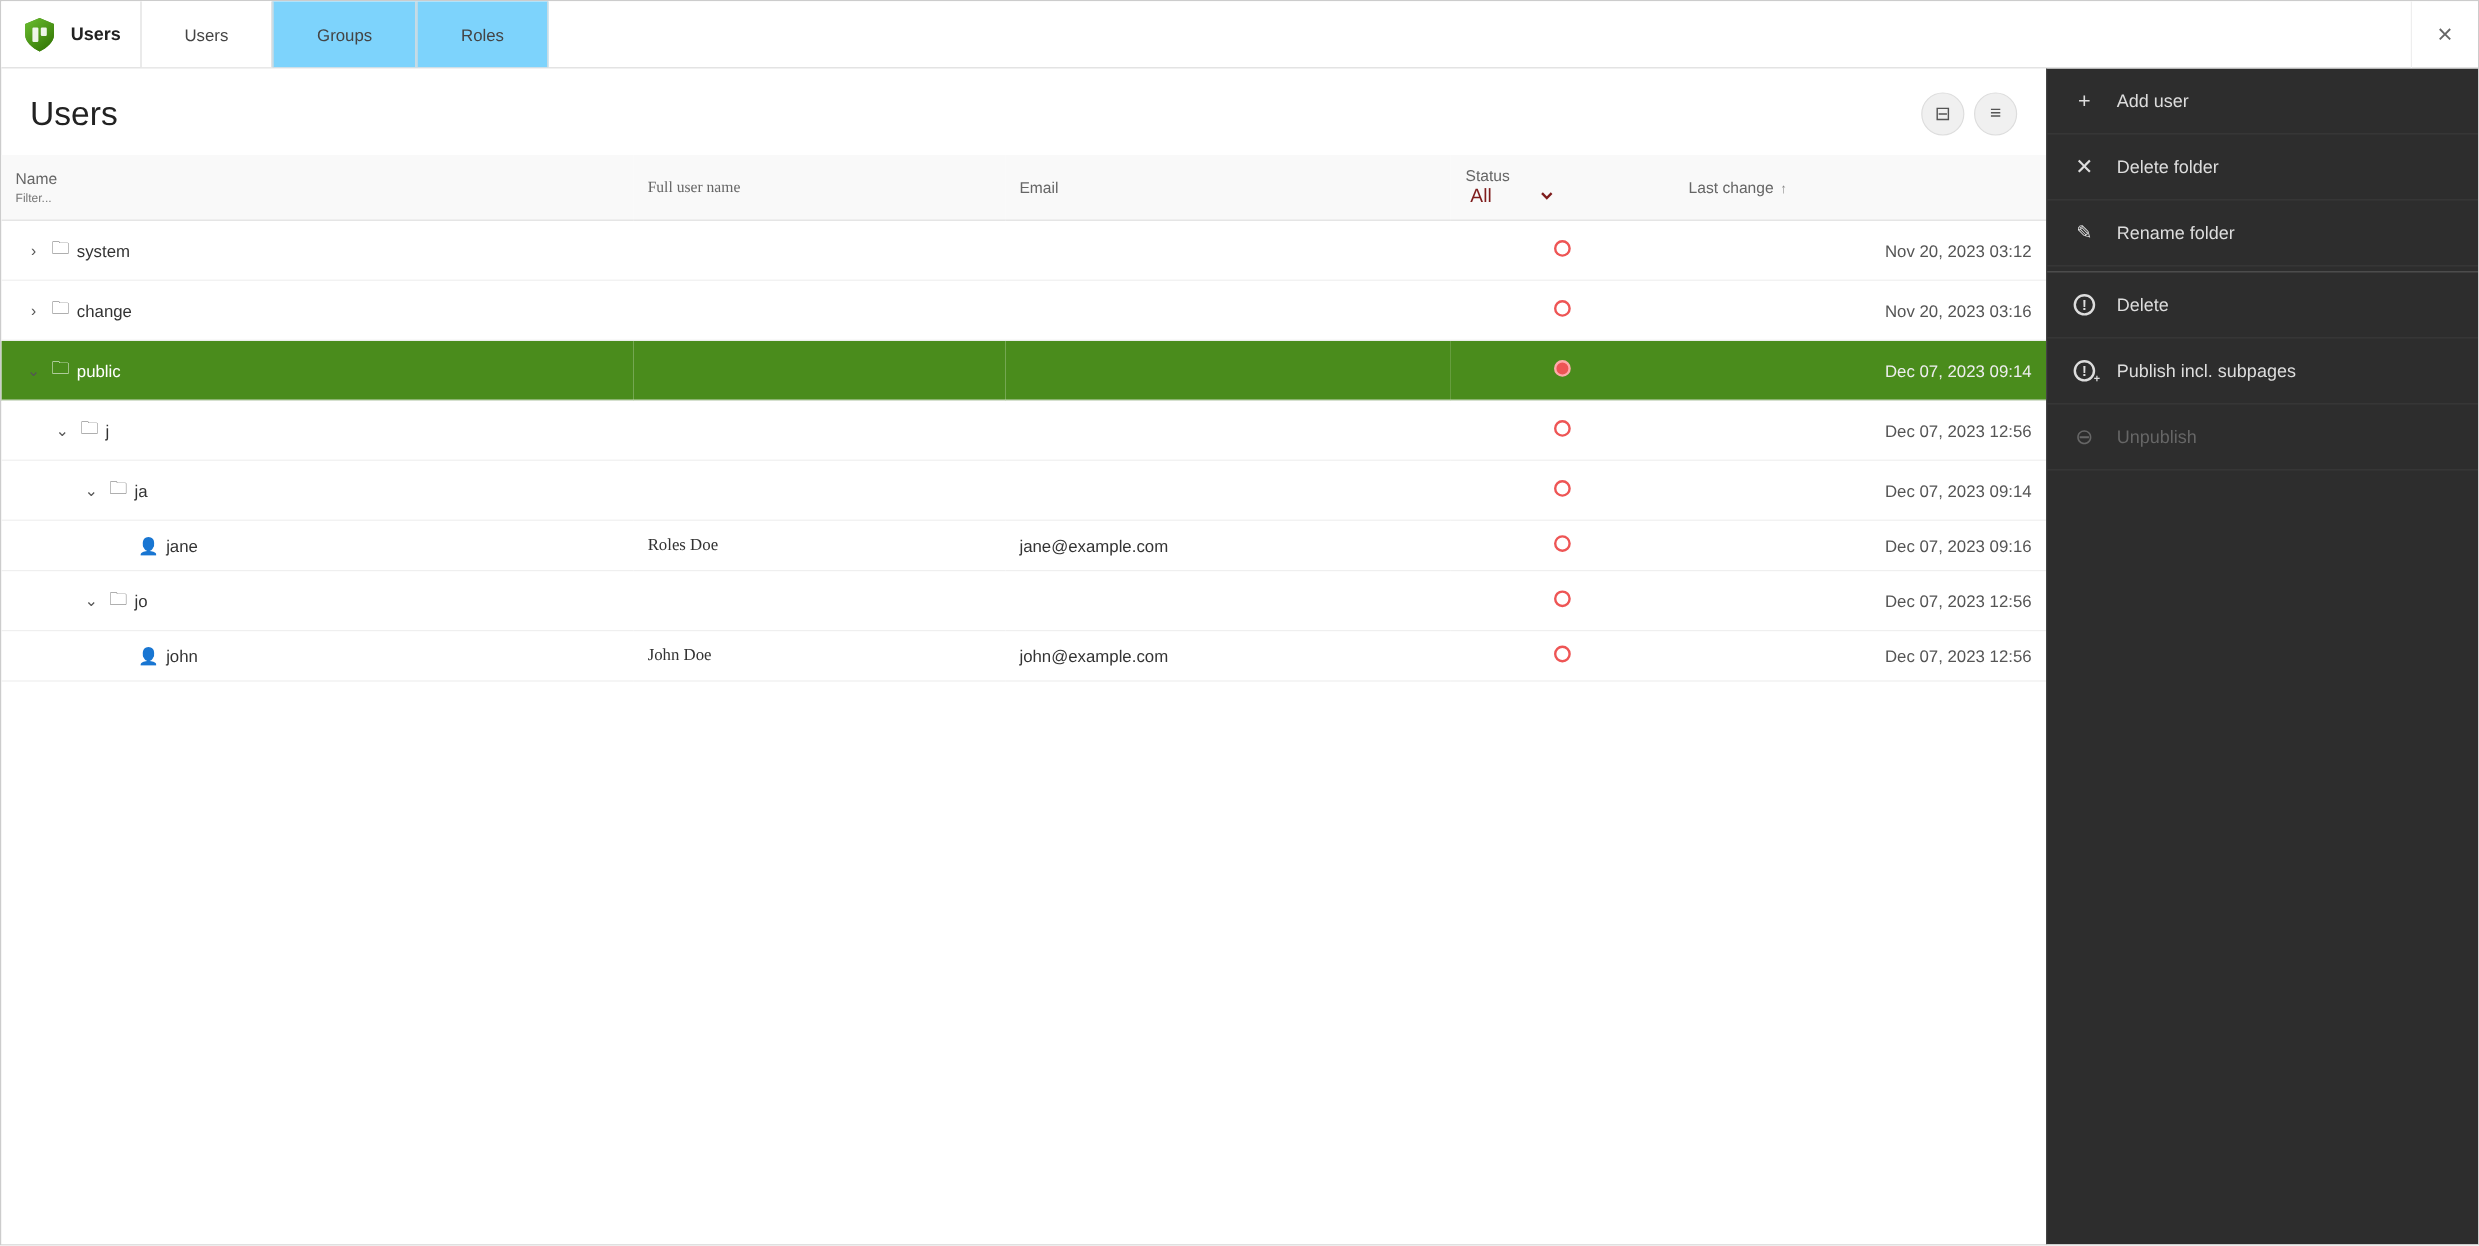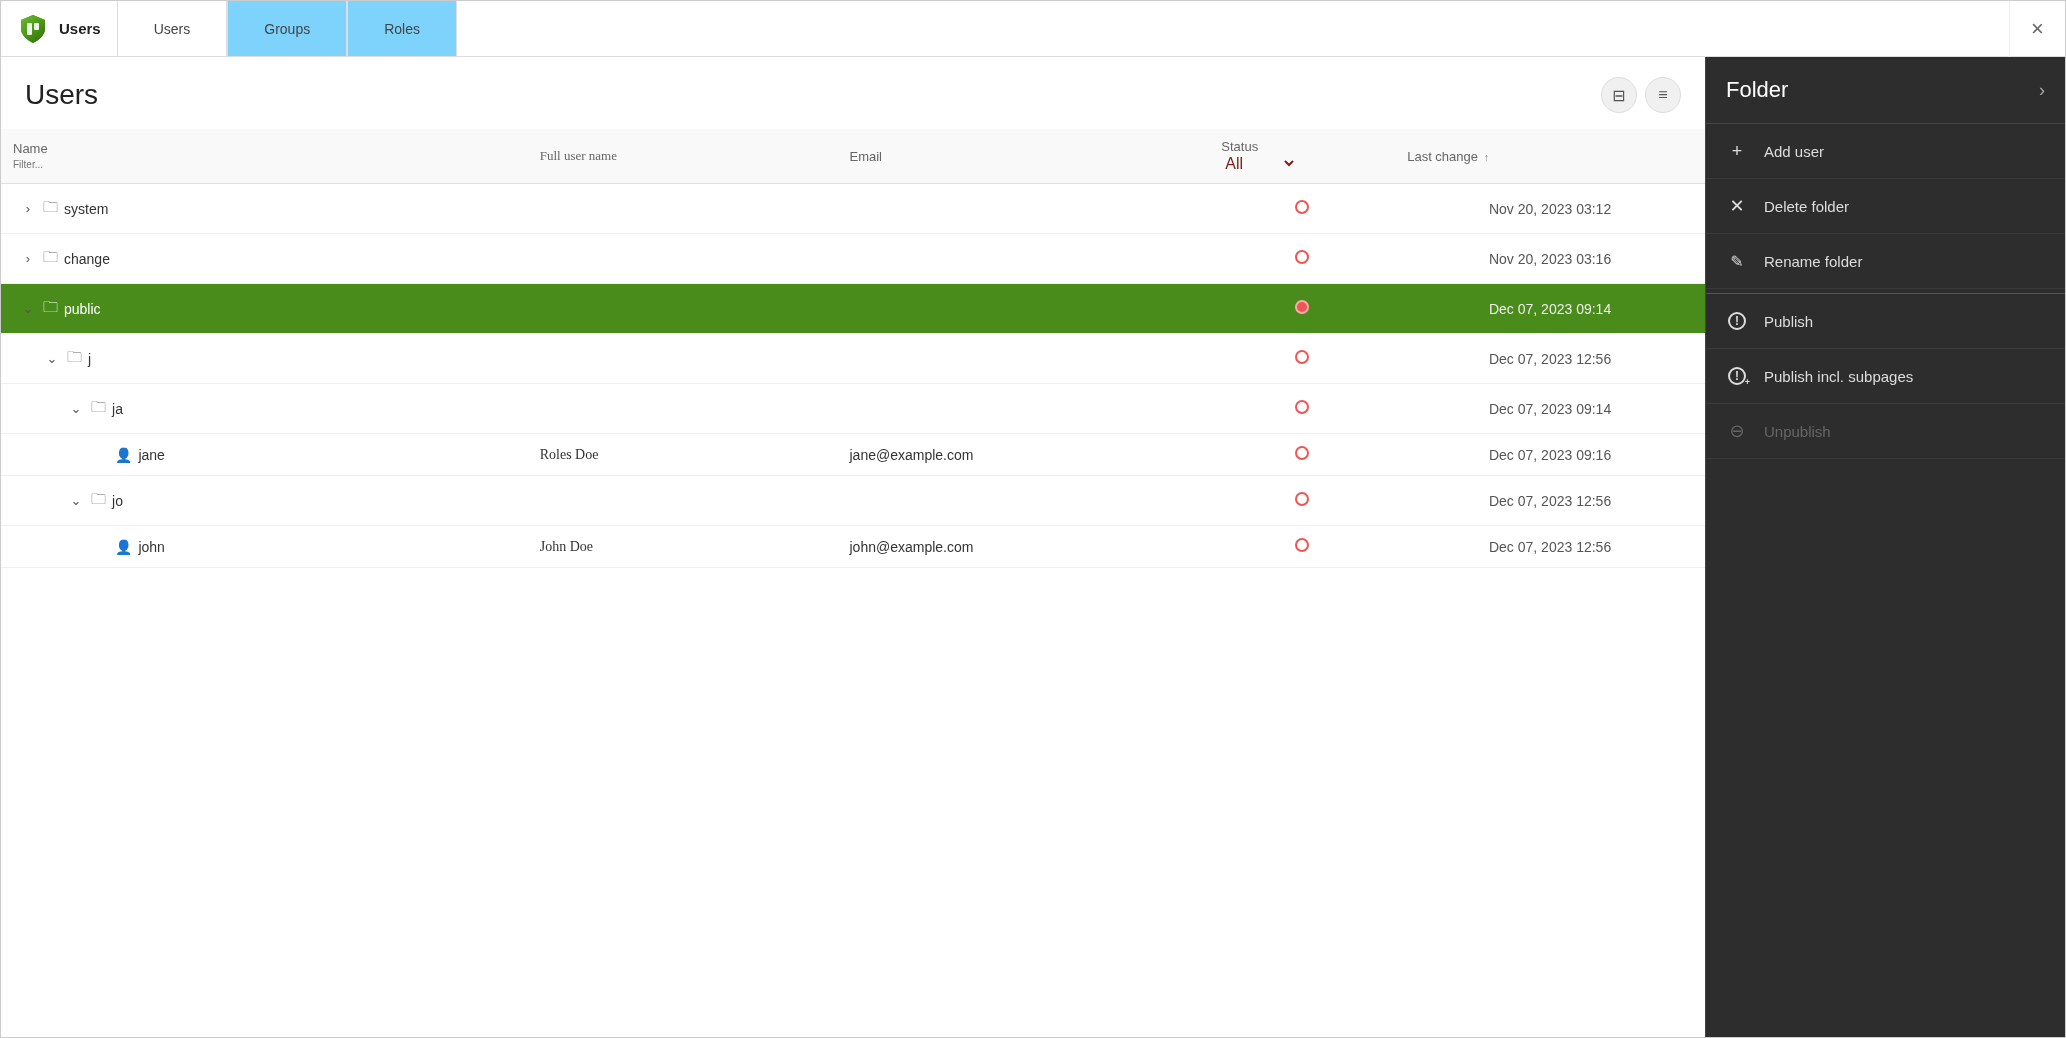--- a/index.html
+++ b/index.html
@@ -215,21 +215,21 @@
 
     .status-dot.filled {
       background: #e55;
     }
 
     .selected .status-dot {
       border-color: #ffaaaa;
     }
 
     .status-col { text-align: center; }
-    .date-col { text-align: center; white-space: nowrap; color: #555; }
+    .date-col { text-align: right; white-space: nowrap; color: #555; }
     .selected .date-col { color: #eee; }
 
     .status-filter-wrapper {
       display: flex;
       align-items: center;
       gap: 4px;
     }
 
     .status-filter-select {
       border: none;
@@ -542,24 +542,20 @@
     </td>
     <td class="col-lastchange date-col">Dec 07, 2023 12:56</td>
   </tr>
             </tbody>
         </table>
       </div>
 
     </div>
 
     <div class="right-panel">
-      <div class="panel-header">
-        <span class="panel-title">Folder</span>
-        <span class="panel-expand-btn">›</span>
-      </div>
       <div class="panel-menu" id="panel-menu">
       <div class="panel-menu-item">
     <span class="panel-icon">
               <span style="font-size:18px;font-weight:300;">+</span>
             </span>
     <span class="panel-label">Add user</span>
   </div>
           <div class="panel-menu-item">
     <span class="panel-icon">
               <span style="font-size:18px;">✕</span>
@@ -569,21 +565,21 @@
           <div class="panel-menu-item">
     <span class="panel-icon">
               <span style="font-size:16px;">✎</span>
             </span>
     <span class="panel-label">Rename folder</span>
   </div>
           <div class="panel-menu-item separator-above">
     <span class="panel-icon">
               <span style="font-size:16px; border:2px solid currentColor; border-radius:50%; width:18px; height:18px; display:flex; align-items:center; justify-content:center; font-size:12px; font-weight:700;">!</span>
             </span>
-    <span class="panel-label">Publish</span>
+    <span class="panel-label">Delete</span>
   </div>
           <div class="panel-menu-item">
     <span class="panel-icon">
               <span style="font-size:16px; border:2px solid currentColor; border-radius:50%; width:18px; height:18px; display:flex; align-items:center; justify-content:center; font-size:12px; font-weight:700; position:relative;">!<span style="position:absolute;bottom:-4px;right:-6px;font-size:9px;font-weight:900;">+</span></span>
             </span>
     <span class="panel-label">Publish incl. subpages</span>
   </div>
           <div class="panel-menu-item disabled">
     <span class="panel-icon">
               <span style="font-size:18px;">⊖</span>

